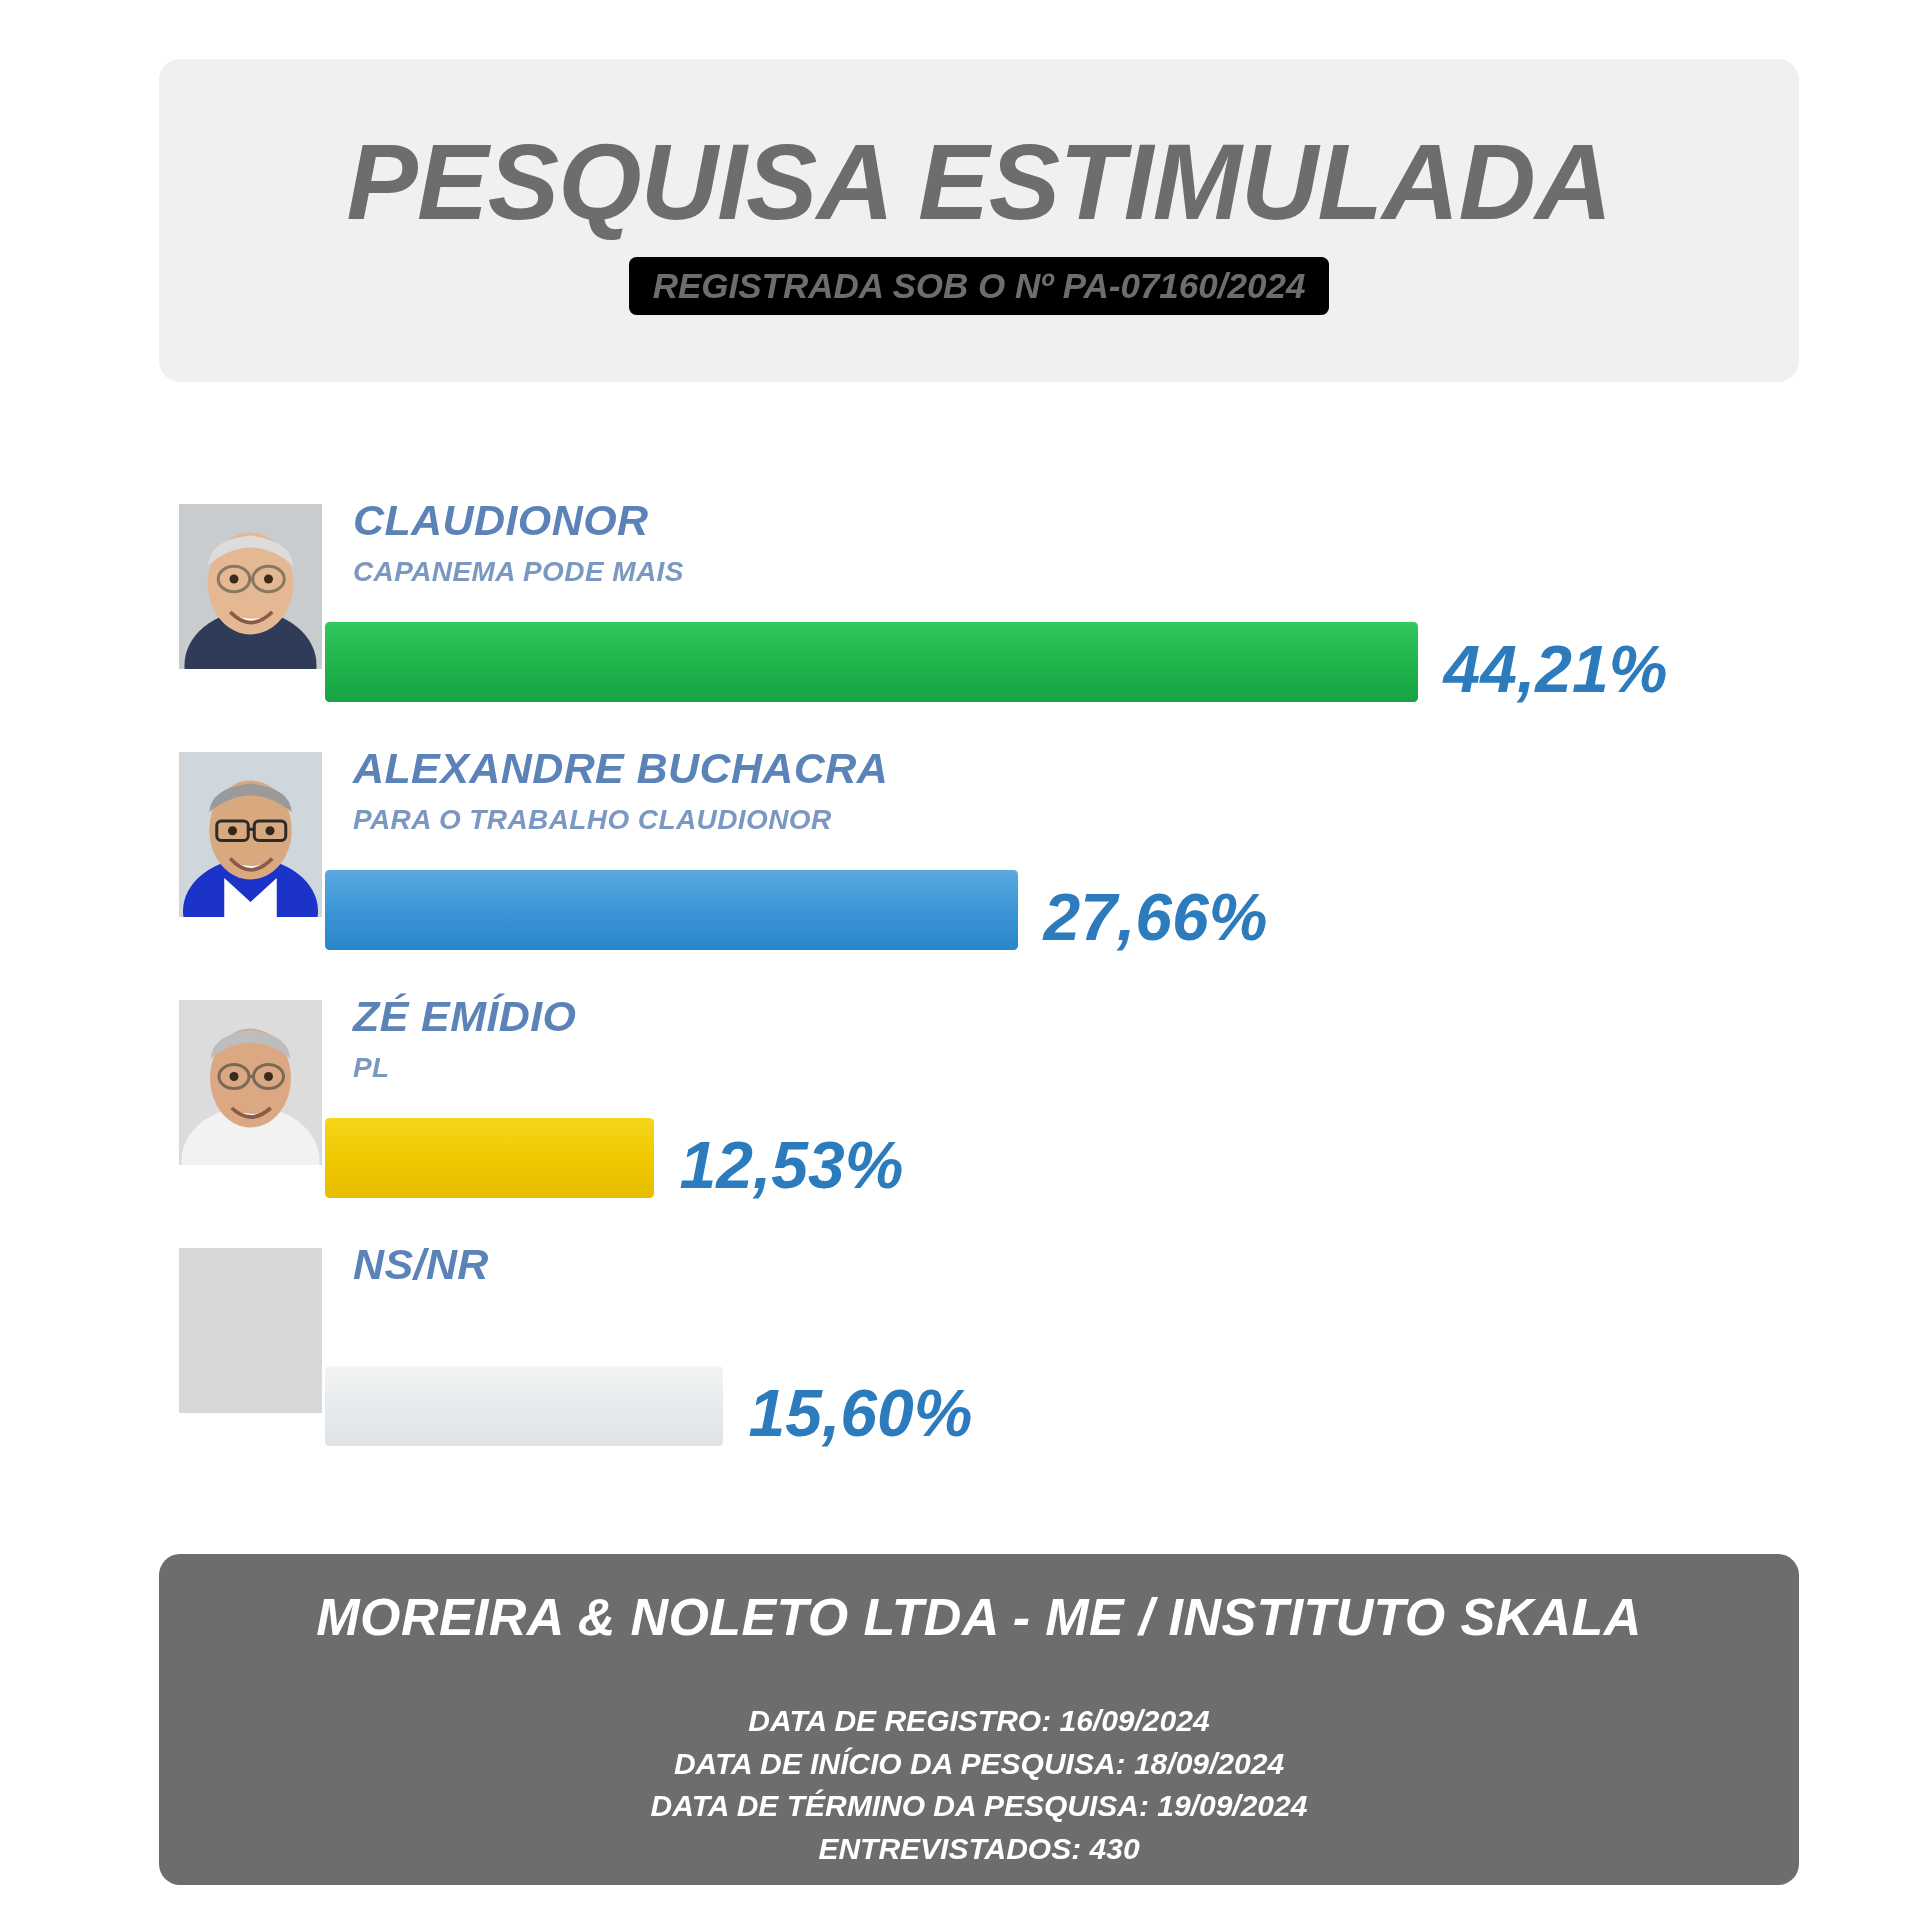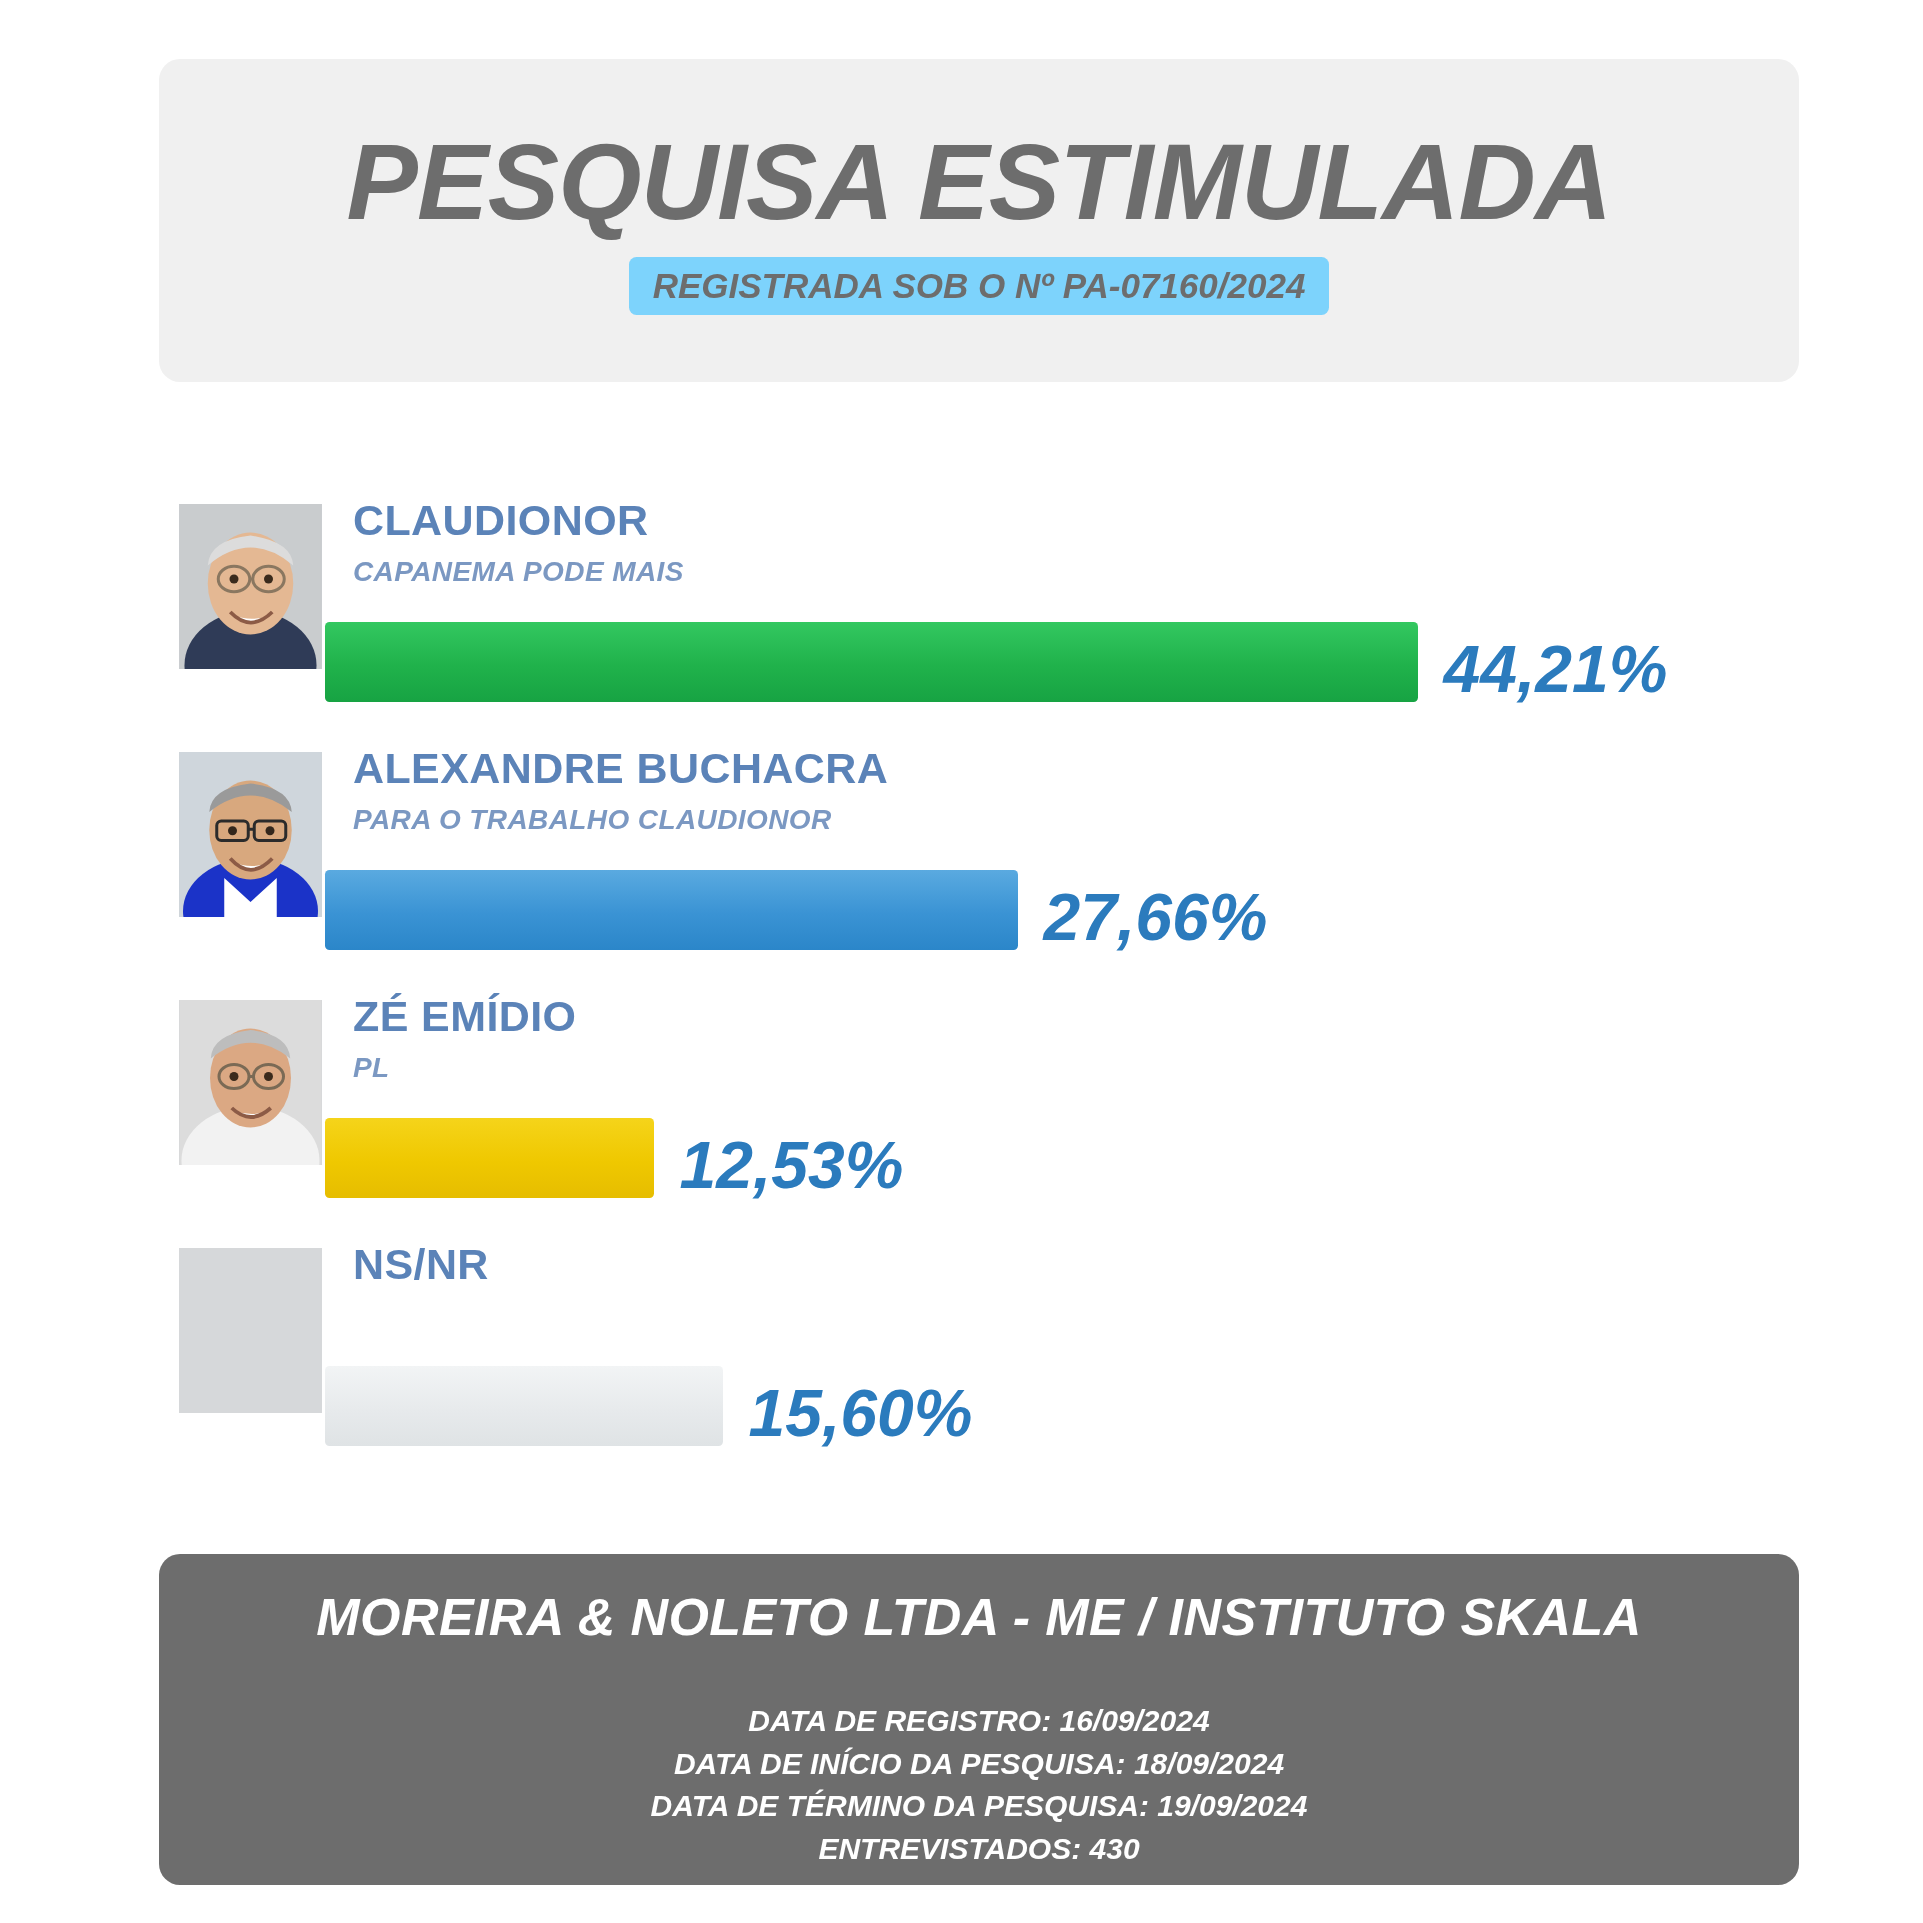--- a/index.html
+++ b/index.html
@@ -35,21 +35,21 @@
     font-size: 107px;
     font-weight: bold;
     font-style: italic;
     color: #6d6d6d;
     letter-spacing: -0.8px;
     line-height: 1.05;
     white-space: nowrap;
   }
   .header-sub-wrap {
     margin-top: 18px;
-    background: #7dd3fc;
+    background: #000000;
     border-radius: 7.5px;
     padding: 9px 24px;
   }
   .header-sub {
     font-size: 35px;
     font-weight: bold;
     font-style: italic;
     color: #6d6d6d;
     white-space: nowrap;
   }
@@ -77,20 +77,21 @@
   .photo svg { display: block; width: 143px; height: 165px; }
 
   .labels {
     position: absolute;
     left: 353px;
     top: 16.5px;
   }
   .cand-name {
     font-size: 43px;
     font-weight: bold;
+    font-style: italic;
     color: #5b83b8;
     letter-spacing: 0.4px;
     line-height: 1.05;
     white-space: nowrap;
   }
   .cand-party {
     font-size: 28px;
     font-weight: bold;
     font-style: italic;
     color: #7b98c2;

